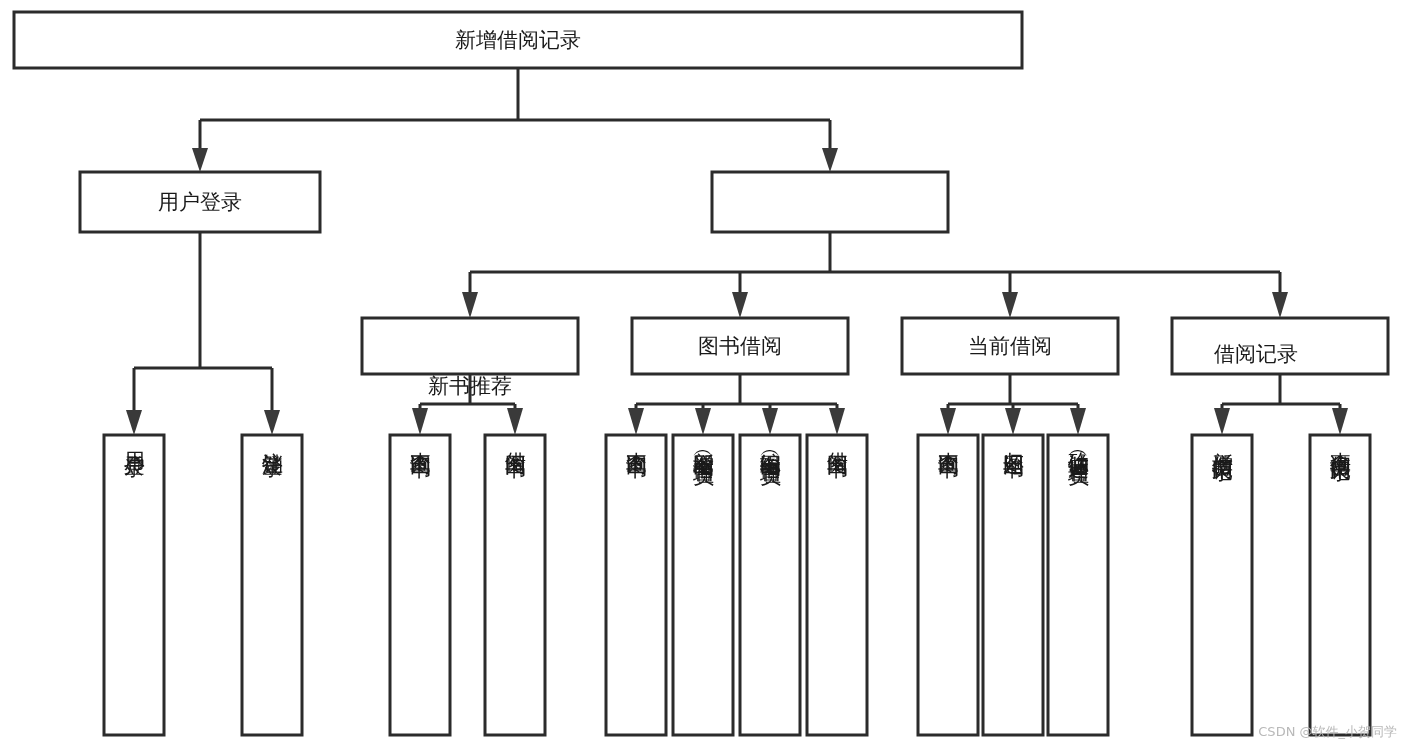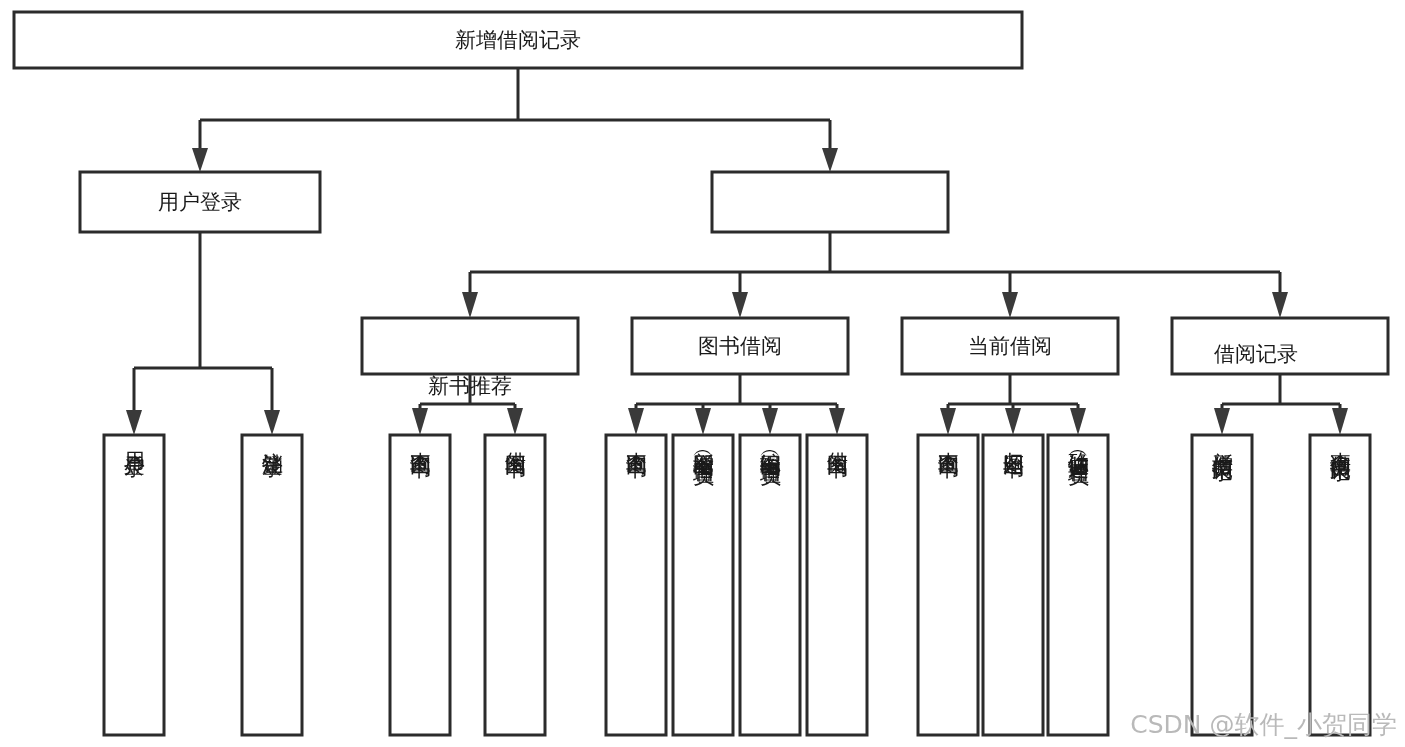--- a/index.html
+++ b/index.html
@@ -69,21 +69,21 @@
     font-family: "DejaVu Sans", "Liberation Sans", sans-serif;
     font-size: 21px;
     color: #1a1a1a;
     white-space: nowrap;
   }
   #watermark {
     position: absolute;
     right: 8px;
     bottom: 6px;
     font-family: "DejaVu Sans", "Liberation Sans", sans-serif;
-    font-size: 25px;
+    font-size: 13px;
     color: #b9b9b9;
     white-space: nowrap;
     pointer-events: none;
   }
 </style>
 </head>
 <body>
 
 <div id="diagram-root">
 

